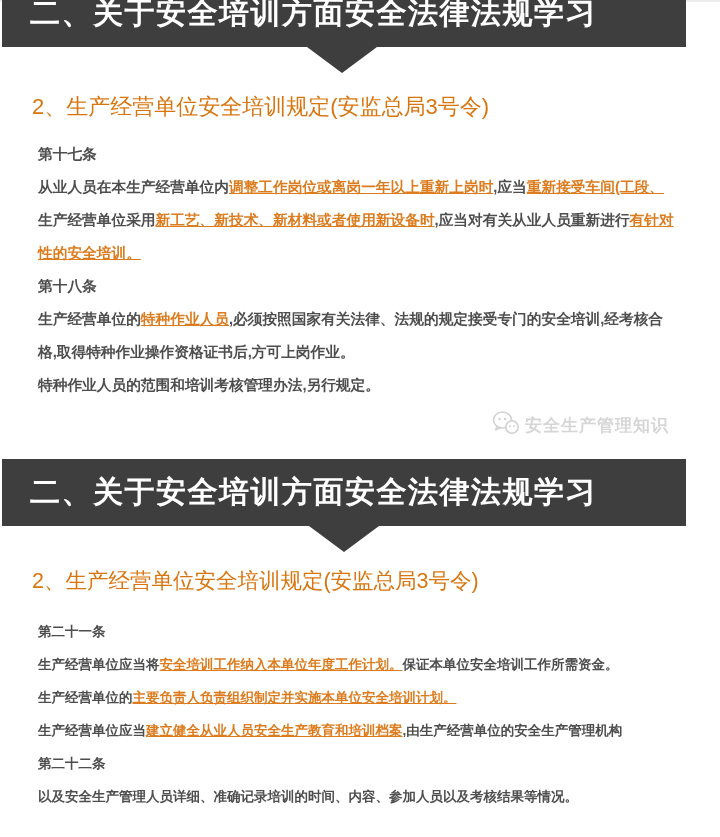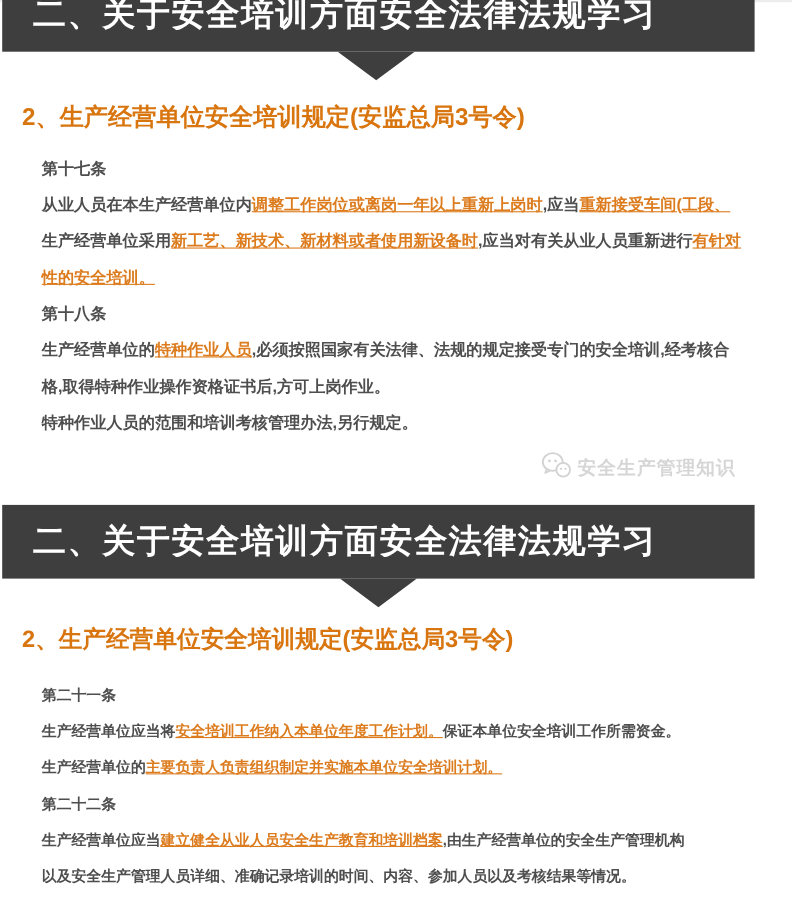--- a/index.html
+++ b/index.html
@@ -14,21 +14,21 @@
   }
   .bar-title{
     color:#ffffff;font-size:30px;font-weight:bold;letter-spacing:1.5px;white-space:nowrap;
   }
   .tri{
     position:absolute;width:0;height:0;
     border-left:35px solid transparent;border-right:35px solid transparent;
     border-top:26px solid var(--bar,#3e3e3e);
   }
   .heading{
-    position:absolute;left:20px;font-weight:bold;color:var(--orange,#d9750f);
+    position:absolute;left:32px;font-weight:normal;color:var(--orange,#d9750f);
     white-space:nowrap;
   }
   #s1-heading{top:92px;font-size:22px;}
   #s2-heading{top:566px;font-size:21.5px;}
   .body-text{position:absolute;left:38px;width:670px;font-weight:bold;}
   #s1-body{top:138px;font-size:14.7px;}
   #s2-body{top:615px;font-size:13.5px;}
   .line{height:33px;line-height:33px;white-space:nowrap;}
   .seg-d{color:var(--dark,#4e4e4e);}
   .seg-o{color:var(--o2,#dc7c1e);text-decoration:underline;}
@@ -86,18 +86,18 @@
       <span class="bar-title">二、关于安全培训方面安全法律法规学习</span>
     </div>
     <div class="tri" style="left:309px;top:526px;"></div>
 
     <div class="heading" id="s2-heading">2、生产经营单位安全培训规定(安监总局3号令)</div>
 
     <div class="body-text" id="s2-body">
         <div class="line"><span class="seg-d">第二十一条</span></div>
         <div class="line"><span class="seg-d">生产经营单位应当将</span><span class="seg-o">安全培训工作纳入本单位年度工作计划。</span><span class="seg-d">保证本单位安全培训工作所需资金。</span></div>
         <div class="line"><span class="seg-d">生产经营单位的</span><span class="seg-o">主要负责人负责组织制定并实施本单位安全培训计划。</span></div>
+        <div class="line"><span class="seg-d">生产经营单位应当</span><span class="seg-o">建立健全从业人员安全生产教育和培训档案</span><span class="seg-d">,由生产经营单位的安全生产管理机构</span></div>
         <div class="line"><span class="seg-d">第二十二条</span></div>
-        <div class="line"><span class="seg-d">生产经营单位应当</span><span class="seg-o">建立健全从业人员安全生产教育和培训档案</span><span class="seg-d">,由生产经营单位的安全生产管理机构</span></div>
         <div class="line"><span class="seg-d">以及安全生产管理人员详细、准确记录培训的时间、内容、参加人员以及考核结果等情况。</span></div>
       </div>
   </section>
 </div>
 
 </body></html>

